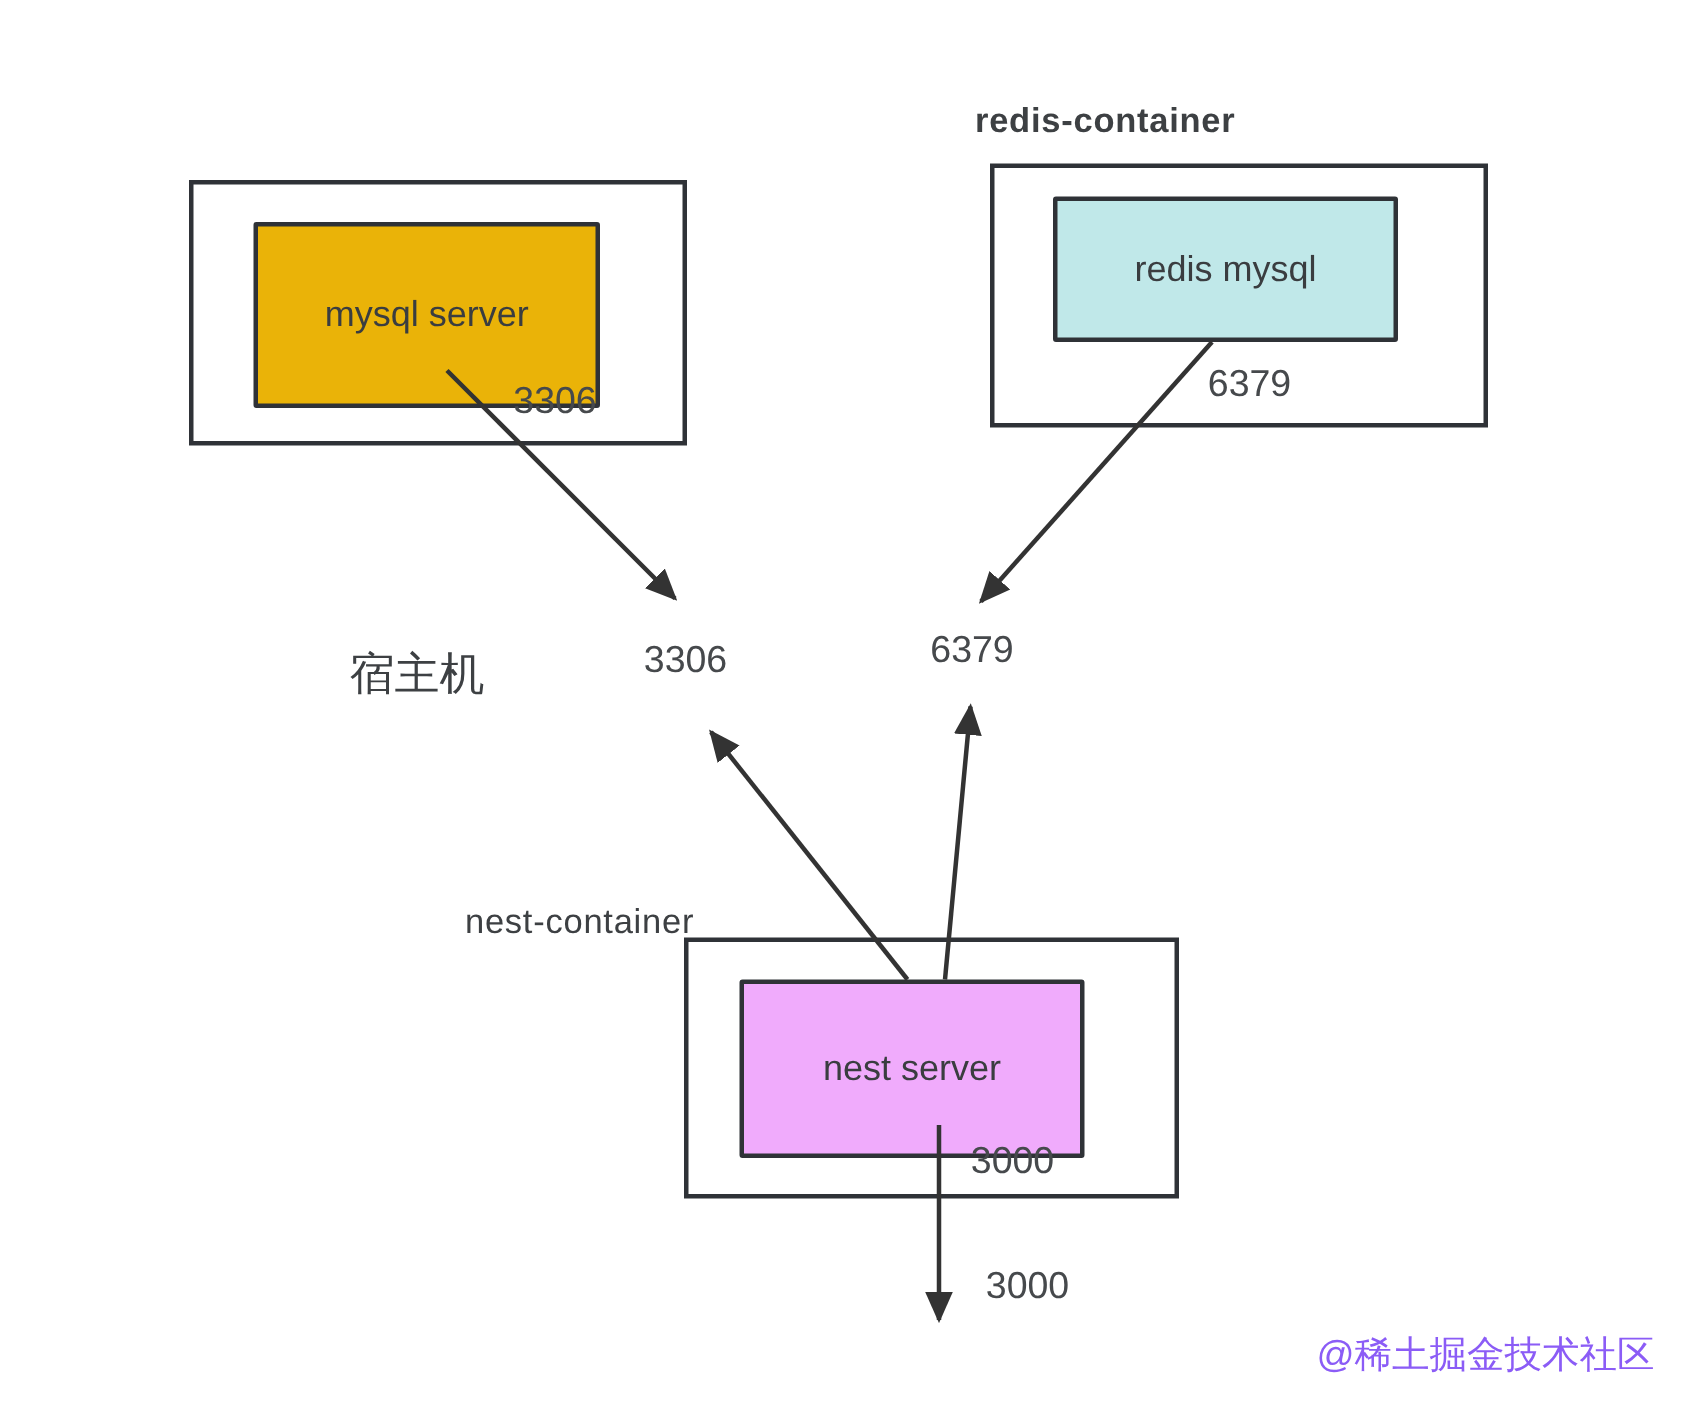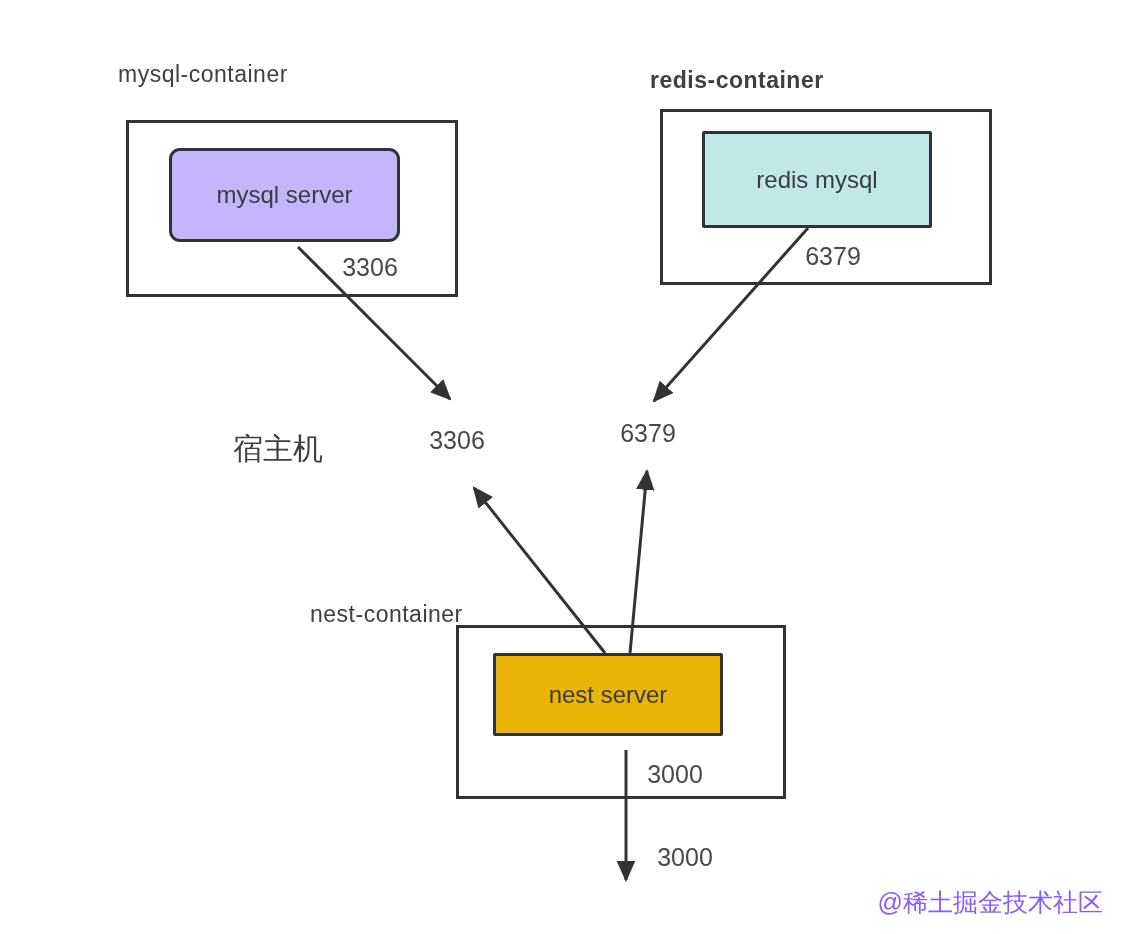--- a/index.html
+++ b/index.html
@@ -61,41 +61,40 @@
     position:absolute;
     left:0;top:0;
     pointer-events:none;
   }
 </style>
 </head>
 <body>
 
 <div class="canvas">
 
-  <div class="abs container-label" style="left:118px;top:61px;">mysql-container</div>
   <div class="abs outer-box" style="left:126px;top:120px;width:332px;height:177px;"></div>
-  <div class="abs server-box" style="left: 169px; top: 148px; width: 231px; height: 94px; background-color: #c4b5fd; border-radius: 11px;">
+  <div class="abs server-box" style="left: 169px; top: 148px; width: 231px; height: 124px; background-color: #eab308;">
     <span>mysql server</span>
   </div>
   <div class="abs port-label" style="left:330px;top:253px;">3306</div>
 
   <div class="abs container-label" style="left:650px;top:67px;font-weight:bold;">redis-container</div>
   <div class="abs outer-box" style="left:660px;top:109px;width:332px;height:176px;"></div>
   <div class="abs server-box" style="left: 702px; top: 131px; width: 230px; height: 97px; background-color: rgb(192, 232, 233);">
     <span>redis mysql</span>
   </div>
   <div class="abs port-label" style="left:793px;top:242px;">6379</div>
 
   <div class="abs host-label" style="left:233px;top:429px;">宿主机</div>
   <div class="abs host-port" style="left:417px;top:426px;">3306</div>
   <div class="abs host-port" style="left:608px;top:419px;">6379</div>
 
   <div class="abs container-label" style="left:310px;top:601px;">nest-container</div>
   <div class="abs outer-box" style="left:456px;top:625px;width:330px;height:174px;"></div>
-  <div class="abs server-box" style="left: 493px; top: 653px; width: 230px; height: 83px; background-color: #eab308;">
+  <div class="abs server-box" style="left: 493px; top: 653px; width: 230px; height: 119px; background-color: #f0abfc;">
     <span>nest server</span>
   </div>
   <div class="abs port-label" style="left:635px;top:760px;">3000</div>
 
   <div class="abs port-label" style="left:645px;top:843px;">3000</div>
 
   <svg class="arrows" width="1126" height="934" viewBox="0 0 1126 934">
     <defs>
       <marker id="arrow" markerWidth="7" markerHeight="7" refX="6.3" refY="3.5" orient="auto" markerUnits="strokeWidth">
         <path d="M0,0.4 L7,3.5 L0,6.6 Z" fill="#333333"></path>

